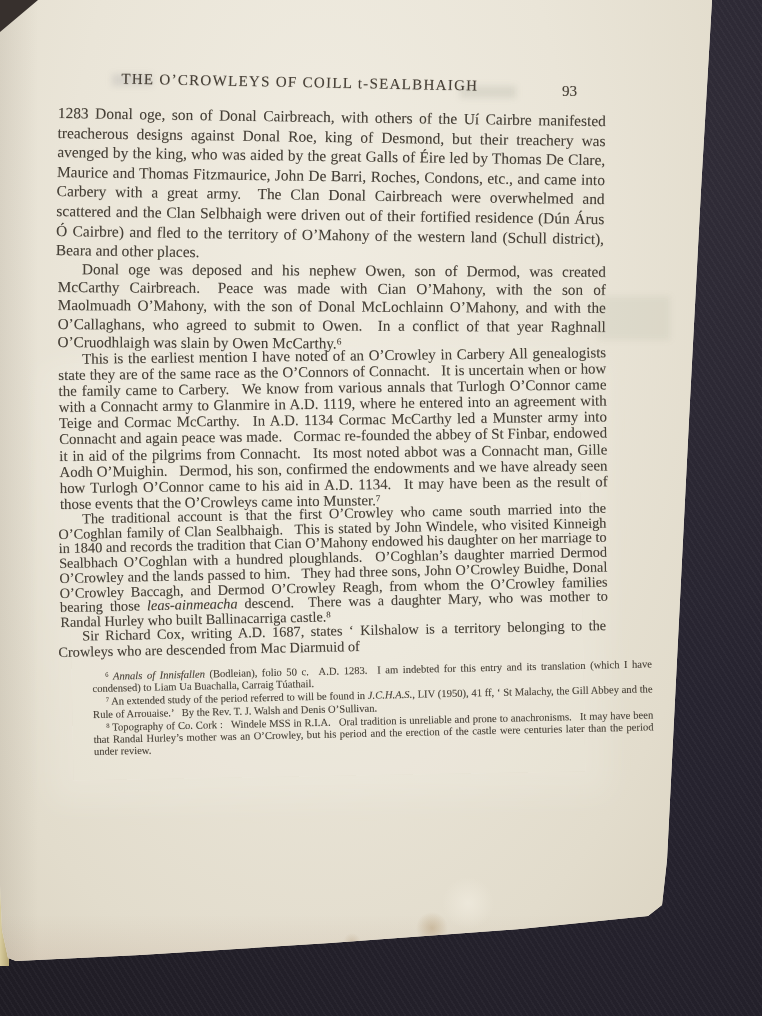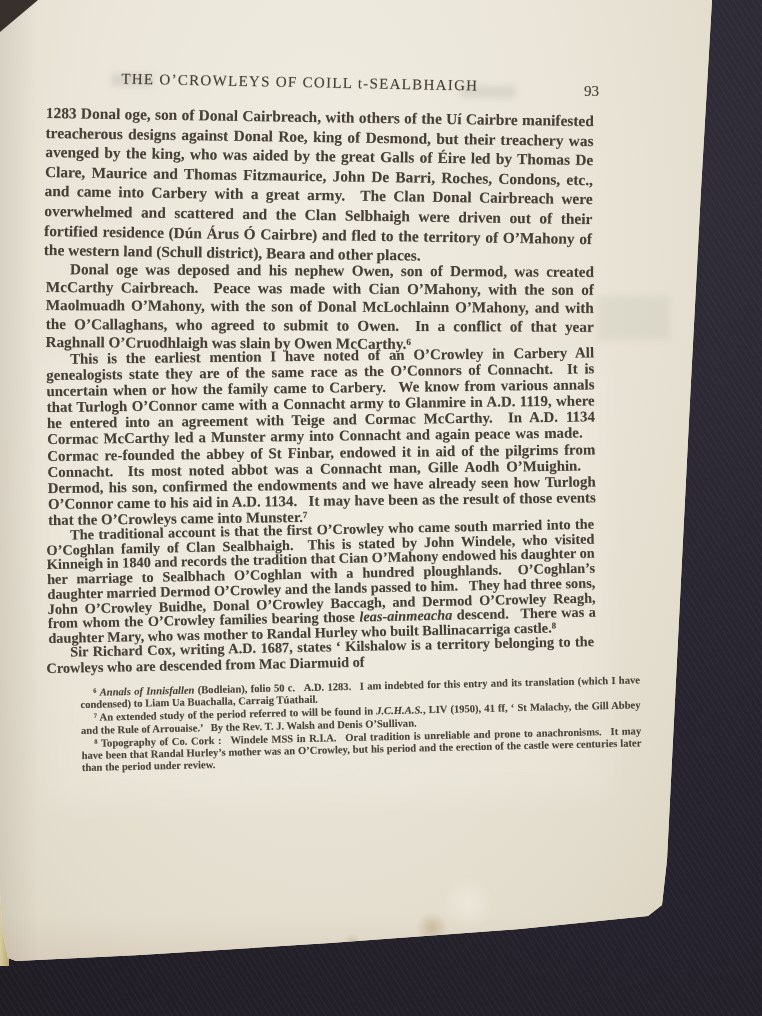--- a/index.html
+++ b/index.html
@@ -47,27 +47,27 @@
   .smudge-b{left:460px;top:86px;width:56px;height:12px;background:rgba(100,110,95,0.13);}
   .smudge-c{left:598px;top:296px;width:72px;height:44px;background:rgba(105,115,92,0.08);}
 
   .running-title{
     position:absolute;left:90px;top:70px;width:420px;text-align:center;
     font-size:15px;letter-spacing:1.3px;color:#474037;
     transform:rotate(1.1deg);transform-origin:0 0;
     text-shadow:0.2px 0.3px 0.7px rgba(74,67,57,0.4);
   }
   .page-number{
-    position:absolute;left:584px;top:83px;font-size:15px;color:#474037;
+    position:absolute;left:562px;top:83px;font-size:15px;color:#474037;
     text-shadow:0.2px 0.3px 0.7px rgba(74,67,57,0.4);
   }
   .text-block{
-    position:absolute;left:46px;top:103px;width:548px;z-index:1;
+    position:absolute;left:58px;top:103px;width:548px;z-index:1;
     color:#46403
-7;text-align:justify;color:#464037;font-weight:bold;
+7;text-align:justify;color:#464037;
   }
   p.para{margin:0;text-shadow:0.2px 0.3px 0.6px rgba(74,67,57,0.35);}
   .p1{font-size:15.4px;line-height:19.6px;transform:rotate(0.85deg);transform-origin:0 0;}
   .p2{font-size:15.2px;line-height:18.2px;margin-top:6px;text-indent:24px;transform:rotate(0.3deg);transform-origin:0 0;}
   .p3{font-size:14.9px;line-height:16.1px;margin-top:7px;text-indent:24px;margin-left:6px;margin-right:-14px;transform:rotate(-0.7deg);transform-origin:0 0;}
   .p4{font-size:14.3px;line-height:14.7px;margin-top:6px;text-indent:24px;margin-left:16px;margin-right:-28px;transform:rotate(-1.2deg);transform-origin:0 0;}
   .p5{font-size:14.3px;line-height:15.6px;margin-top:6px;text-indent:24px;margin-left:24px;margin-right:-34px;transform:rotate(-1.15deg);transform-origin:0 0;}
   .footnotes{
     margin-top:10px;margin-left:34px;margin-right:-46px;
     transform:rotate(-1.3deg);transform-origin:0 0;

